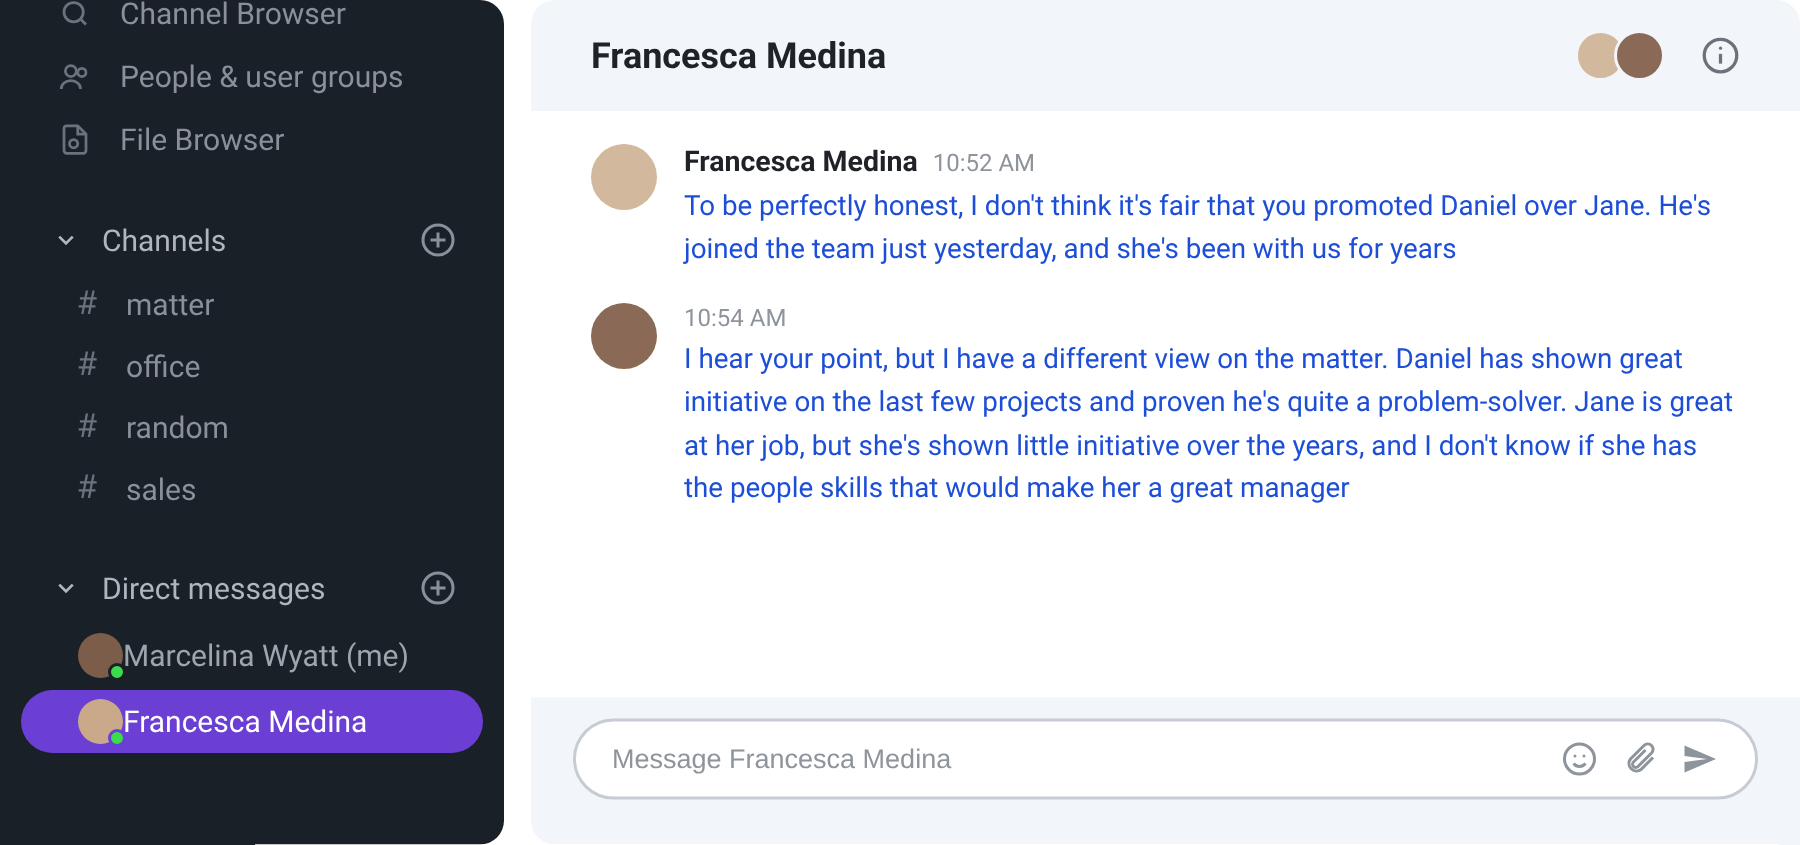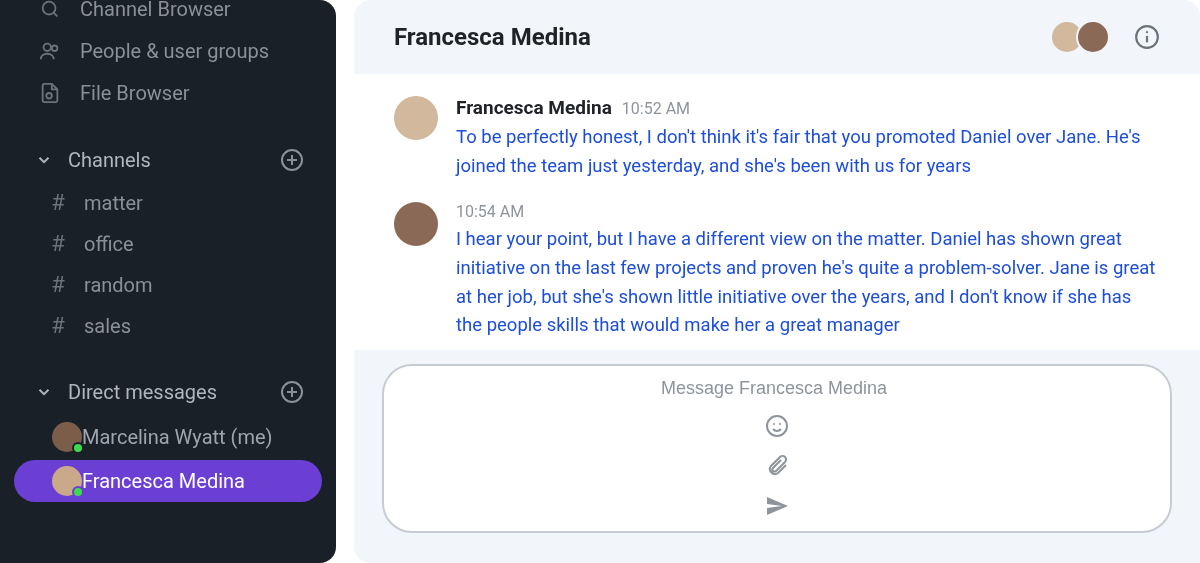--- a/index.html
+++ b/index.html
@@ -59,21 +59,21 @@
   .msg-avatar { width:44px; height:44px; border-radius:50%; background:#b5a595; flex:0 0 44px; }
   .msg-body { flex:1; }
   .msg-head { display:flex; align-items:baseline; gap:10px; margin-bottom:4px; }
   .msg-author { font-size:19px; font-weight:700; color:#1f2328; }
   .msg-time { font-size:16px; color:#8e949b; }
   .msg-text { font-size:18.5px; line-height:1.55; color:#1d4ed8; }
 
   .composer-wrap { padding: 14px 28px 30px 28px; background:#f2f5f9; }
   .composer {
     display:flex; align-items:center; gap:14px; background:#fff;
-    border:2px solid #c7ccd4; border-radius: 30px; padding:12px 24px;flex-direction:column;
+    border:2px solid #c7ccd4; border-radius: 30px; padding:12px 24px;
   }
   .composer input {
     flex:1; border:none; outline:none; font-size:18px; color:#333; background:transparent;
   }
   .composer input::placeholder { color:#8e949b; }
   .ico-btn { width:26px; height:26px; color:#8e949b; cursor:pointer; display:flex; align-items:center; justify-content:center; }
 
   .hash { font-size:22px; color:#6b727b; width:20px; text-align:center; }
   .gap-spacer { height: 18px; }
 </style>

